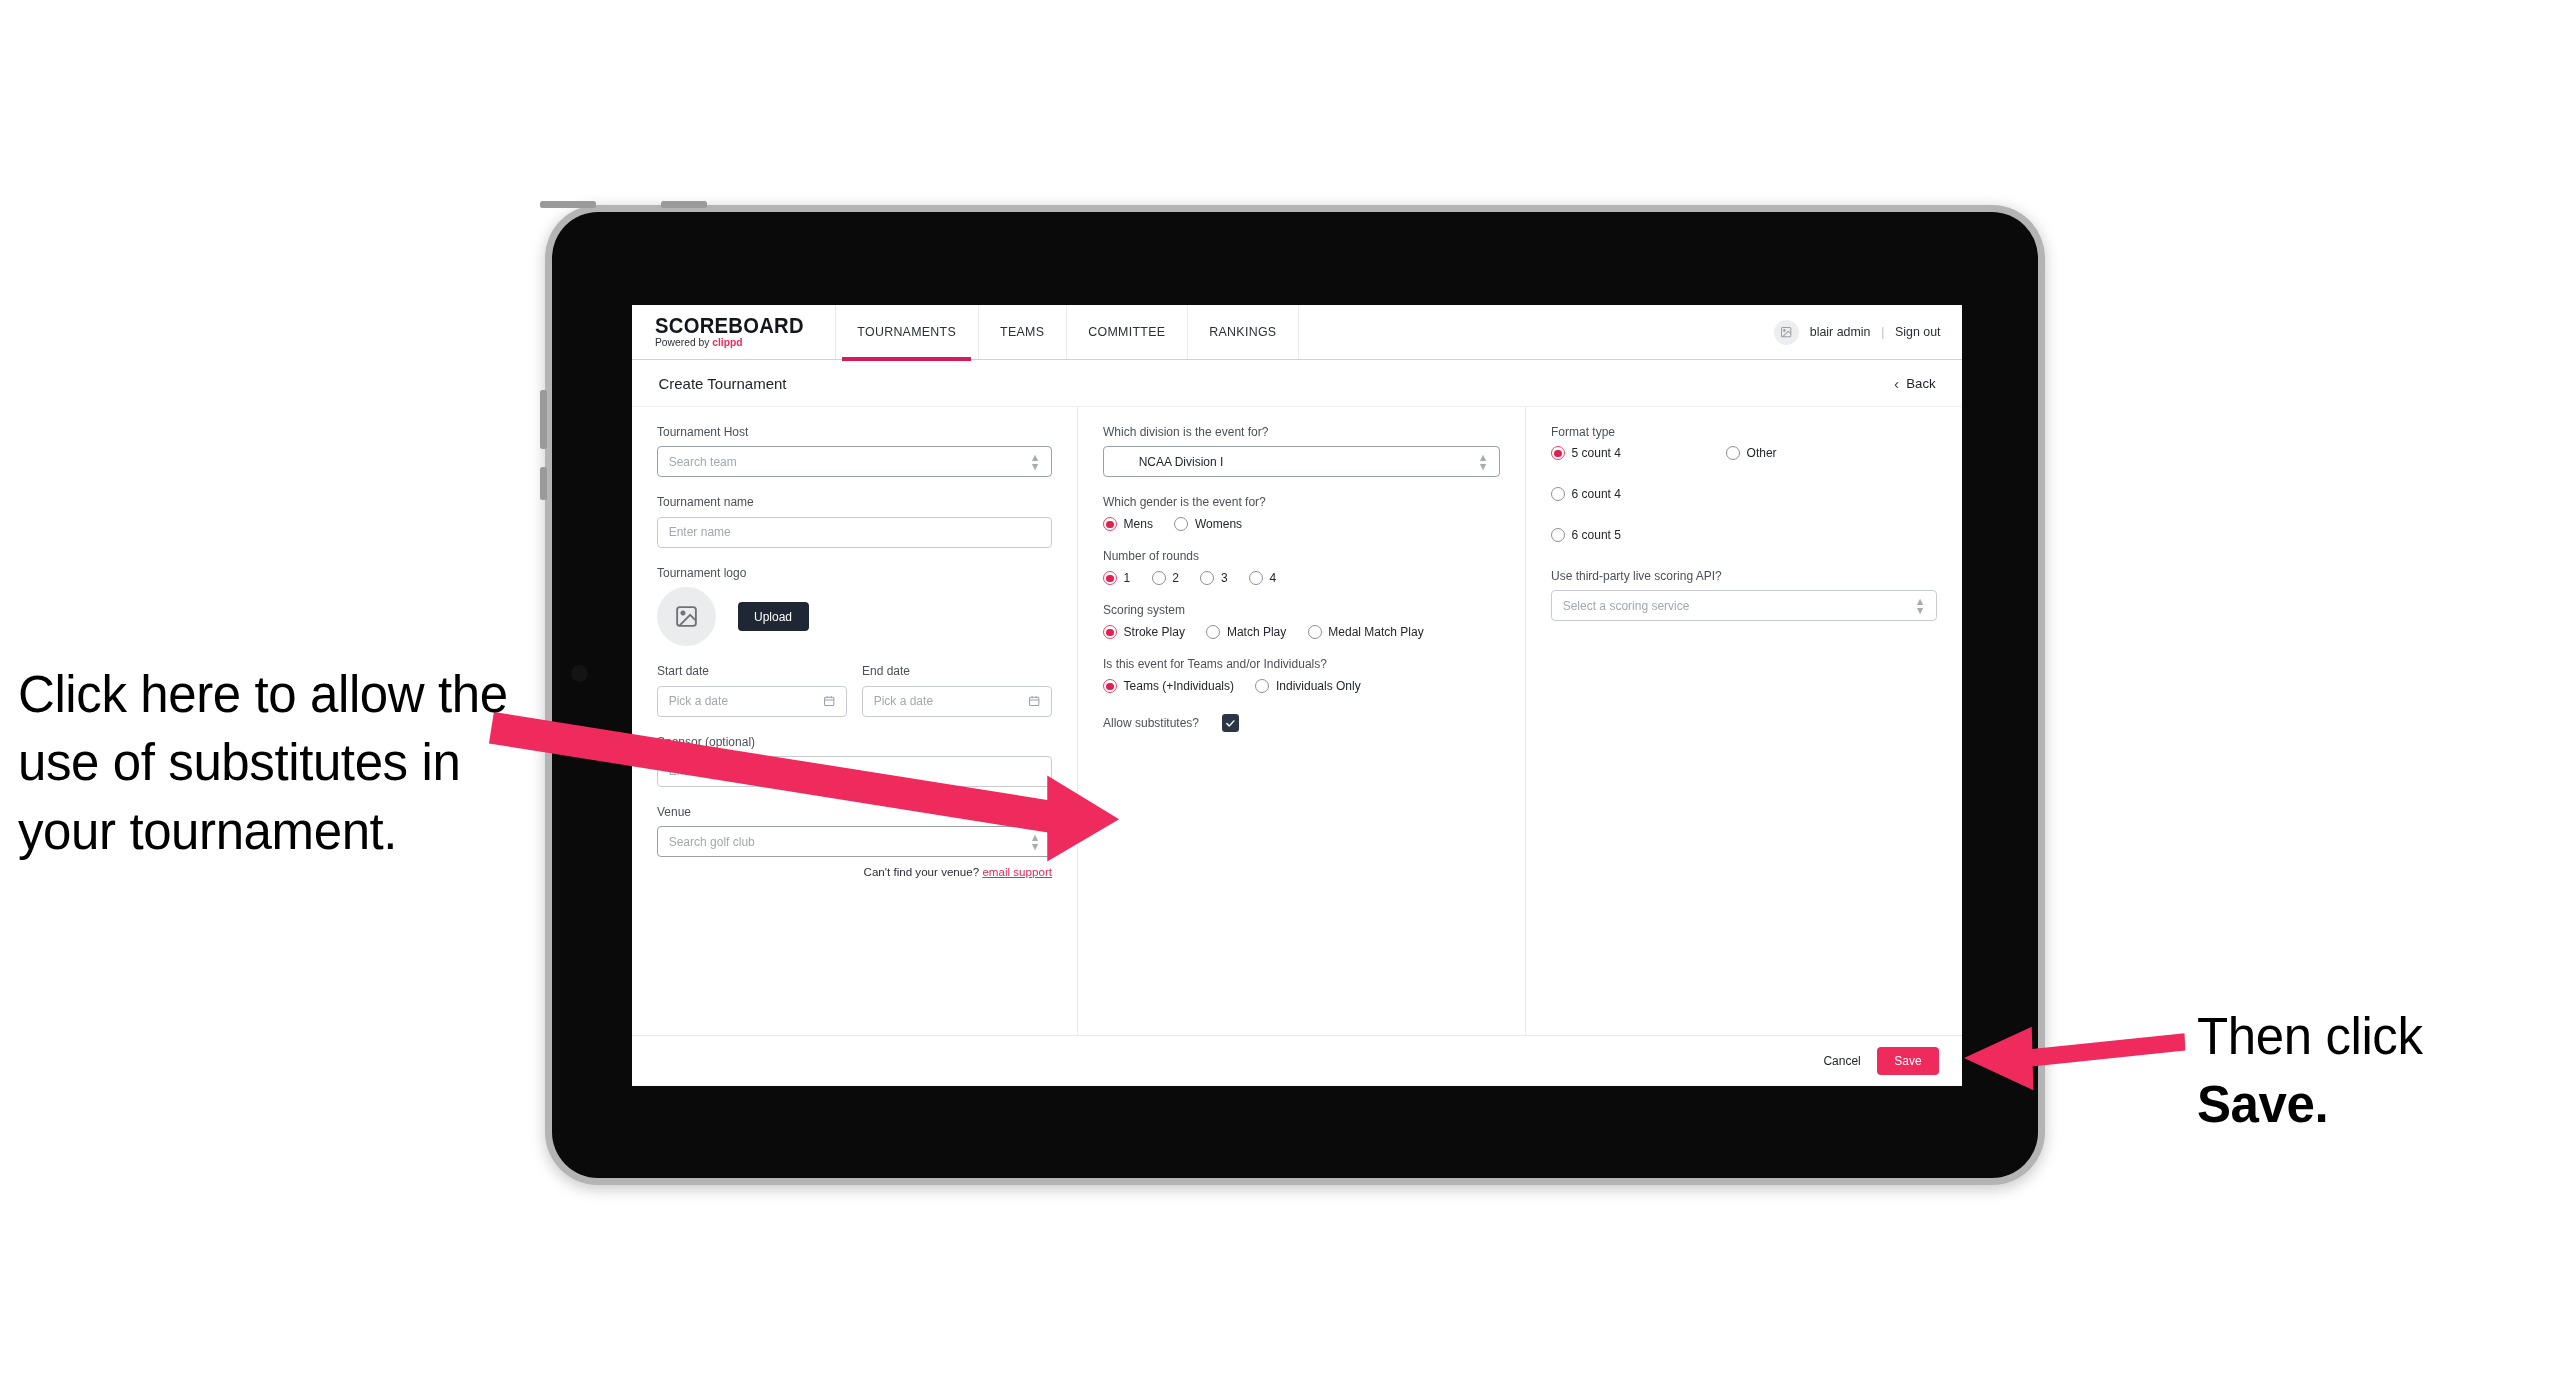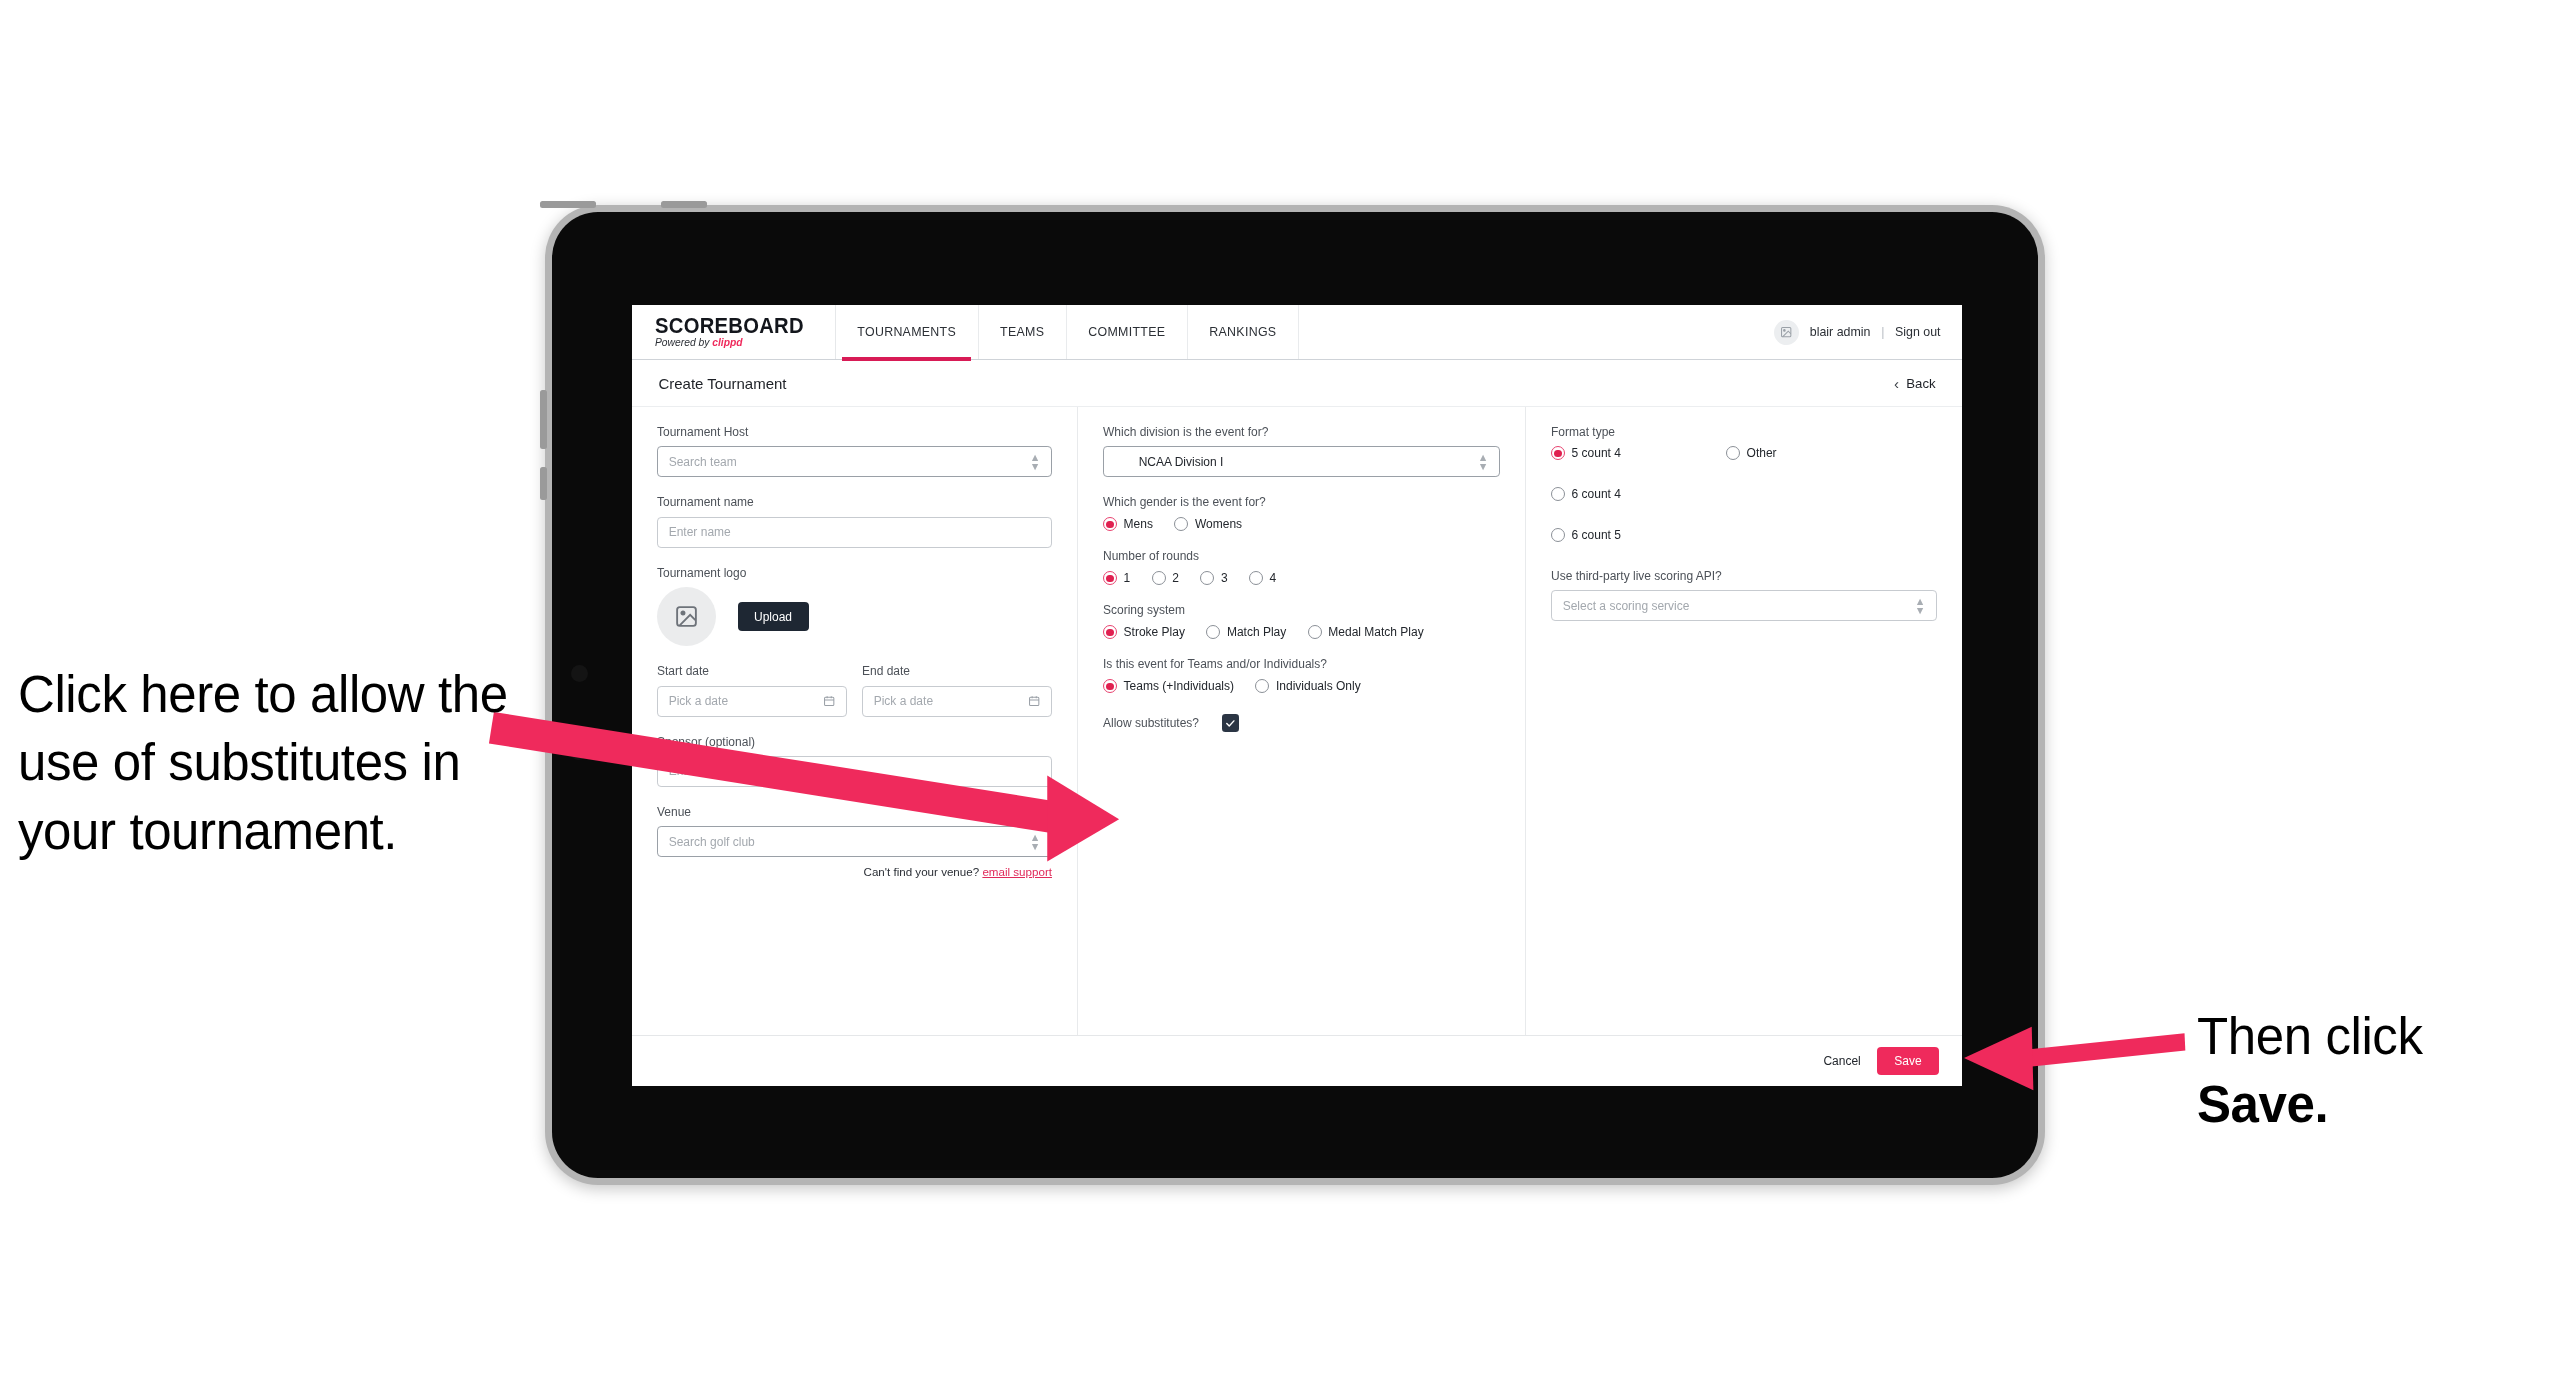--- a/index.html
+++ b/index.html
@@ -94,21 +94,20 @@
     line-height: 1;
     font-stretch: condensed;
     transform: scaleX(0.94);
     transform-origin: left center;
   }
   #brand-sub {
     font-size: 10.3px;
     color: #2b2f36;
     margin-top: 0;
     line-height: 1;
-    font-style: italic;
   }
   #brand-sub .pink { color: #ef2a5c; font-weight: bold; }
 
   .nav-tab {
     display: flex; align-items: center;
     padding: 0 21.5px;
     font-size: 12.4px;
     color: #2c3036;
     letter-spacing: 0.3px;
     border-right: 0.8px solid #e9ebed;

